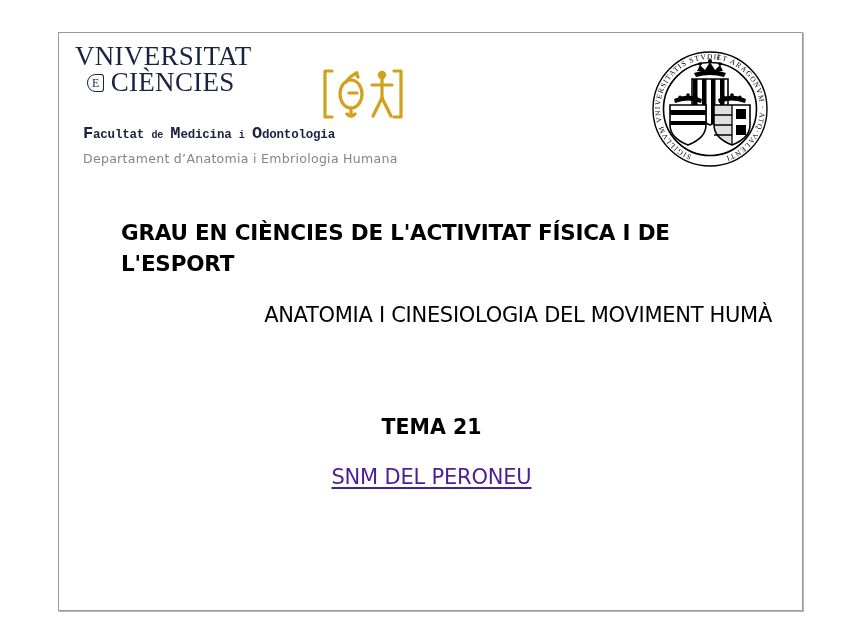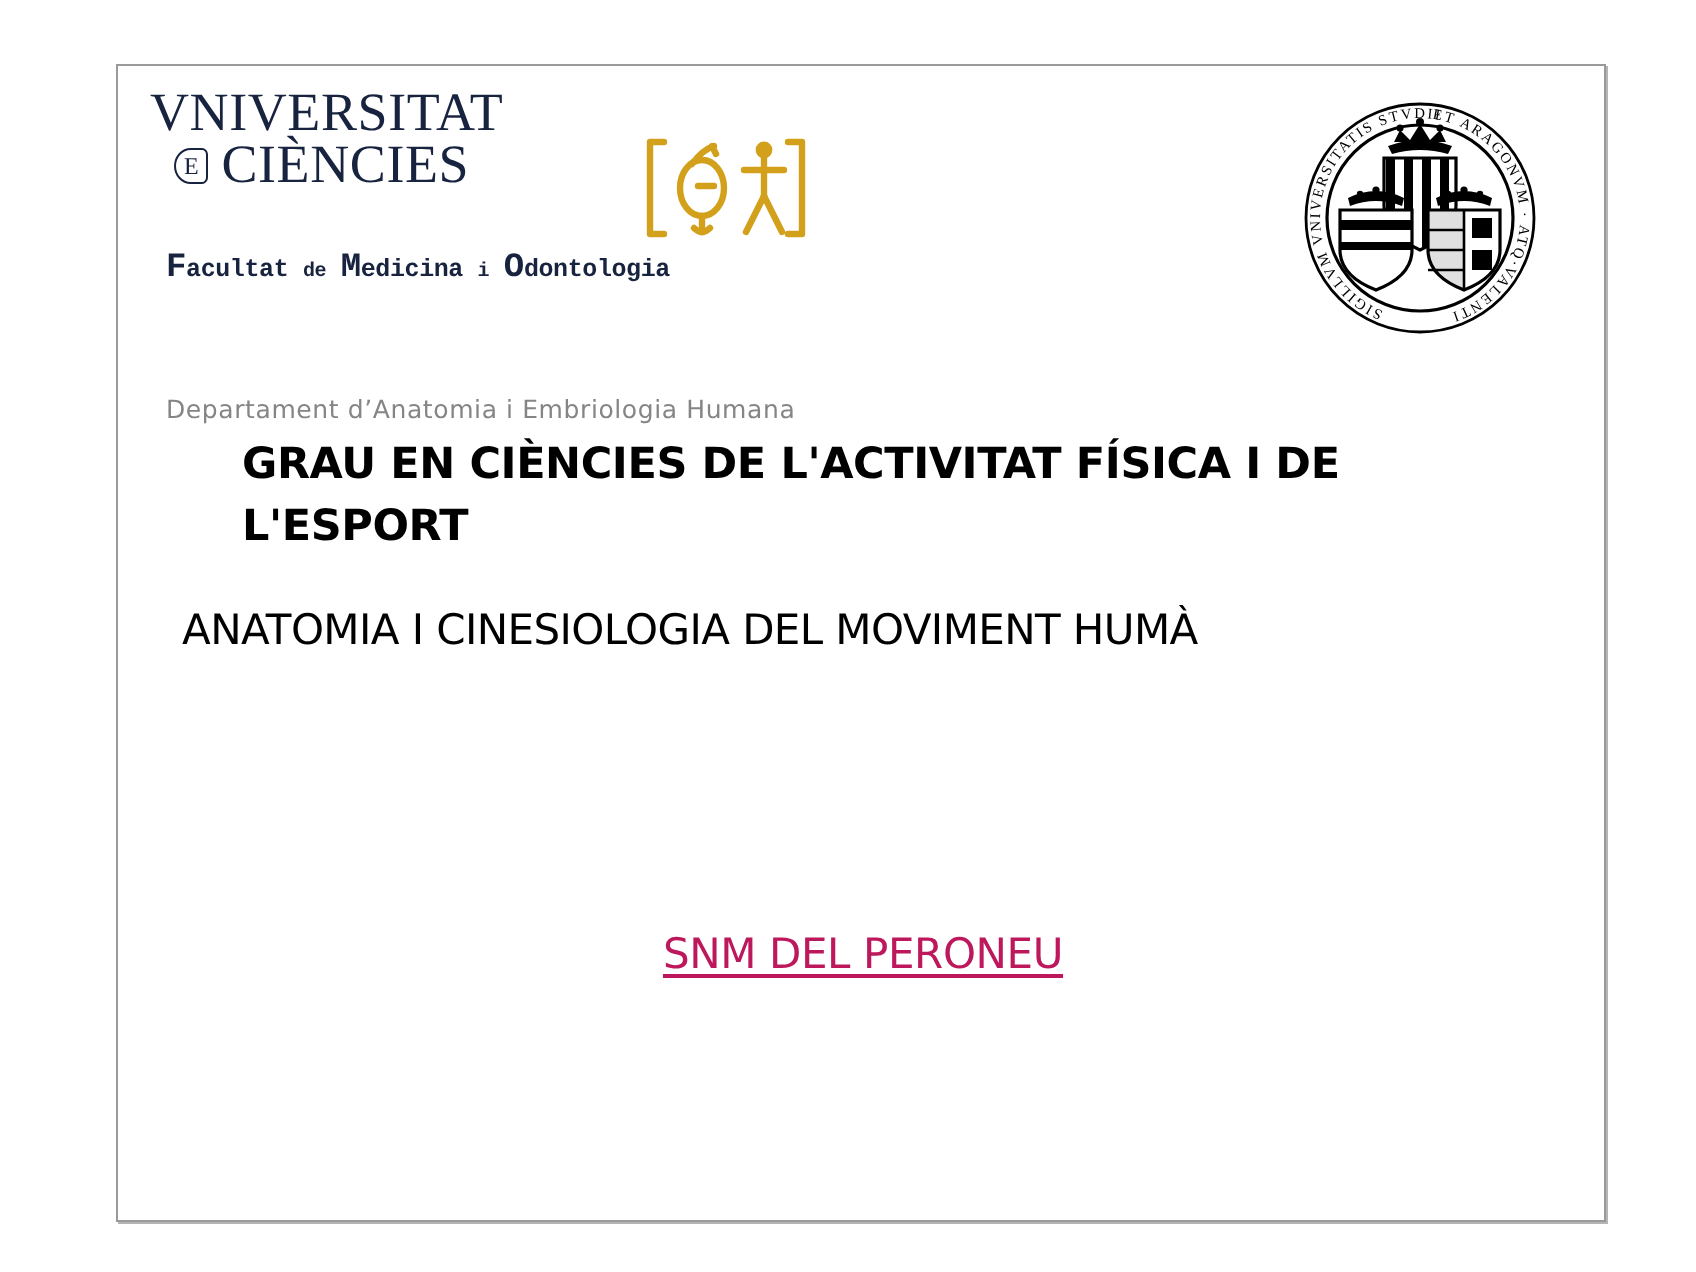--- a/index.html
+++ b/index.html
@@ -113,21 +113,20 @@
   #department-line {
     position: absolute;
     left: 8px;
     top: 107px;
     white-space: nowrap;
     color: #858585;
     font-family: "DejaVu Sans", sans-serif;
     font-weight: 400;
     font-size: 12.5px;
     letter-spacing: 0.3px;
-    margin-top: 46px;
   }
 
   
   #coat-of-arms {
     position: absolute;
     right: 22px;
     top: 3px;
     width: 124px;
     height: 124px;
   }
@@ -145,21 +144,21 @@
     line-height: 31px;
     color: #000000;
     letter-spacing: -0.2px;
   }
 
   #subject-title {
     position: absolute;
     left: 32px;
     top: 268px;
     width: 681px;
-    text-align: left;
+    text-align: right;
     font-family: "DejaVu Sans", sans-serif;
     font-weight: 400;
     font-size: 21px;
     line-height: 28px;
     color: #000000;
     letter-spacing: -0.3px;
   }
 
   #topic-number {
     position: absolute;
@@ -177,21 +176,21 @@
   #topic-name {
     position: absolute;
     left: 32px;
     top: 430px;
     width: 681px;
     text-align: center;
     font-family: "DejaVu Sans", sans-serif;
     font-weight: 400;
     font-size: 21px;
     line-height: 28px;
-    color: #be185d;
+    color: #4c1d95;
     letter-spacing: -0.2px;
   }
   #topic-name .u {
     text-decoration: underline;
     text-underline-offset: 3px;
   }
 </style>
 </head>
 <body>
 
@@ -298,18 +297,19 @@
           <circle cx="30" cy="-2" r="1.6" fill="#000"></circle>
         </g>
       </svg>
     </div>
   </div>
 
   <div id="degree-title">GRAU EN CIÈNCIES DE L'ACTIVITAT FÍSICA I DE L'ESPORT</div>
 
   <div id="subject-title">ANATOMIA I CINESIOLOGIA DEL MOVIMENT HUMÀ</div>
 
+  <div id="topic-number">TEMA 21</div>
 
   <div id="topic-name">
     <span class="u">SNM DEL PERONEU</span>
   </div>
 
 </div>
 
 </body></html>

